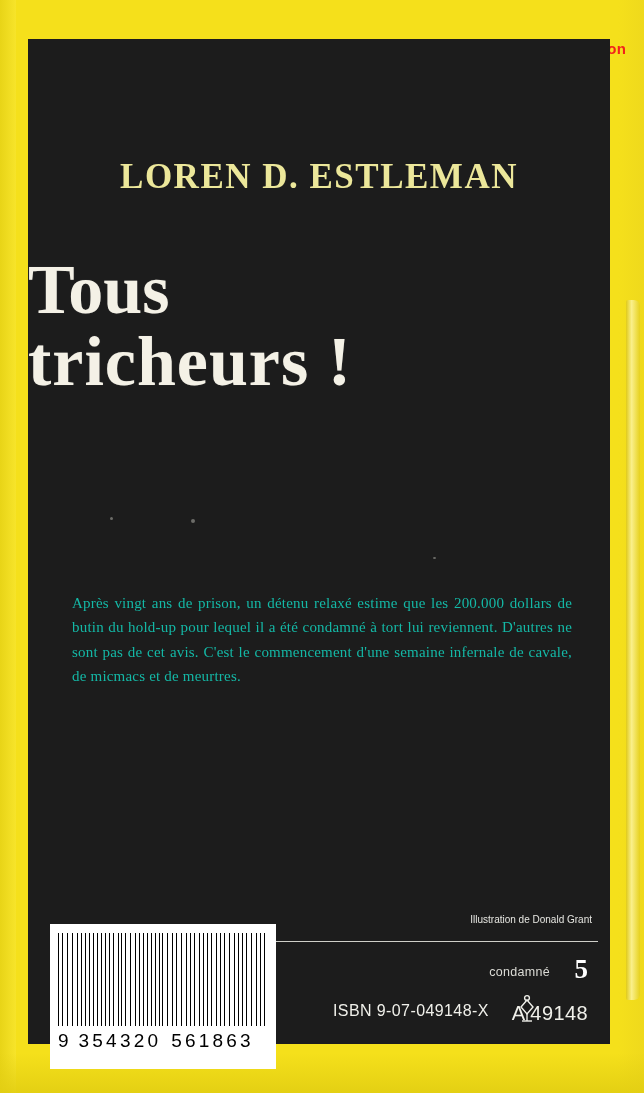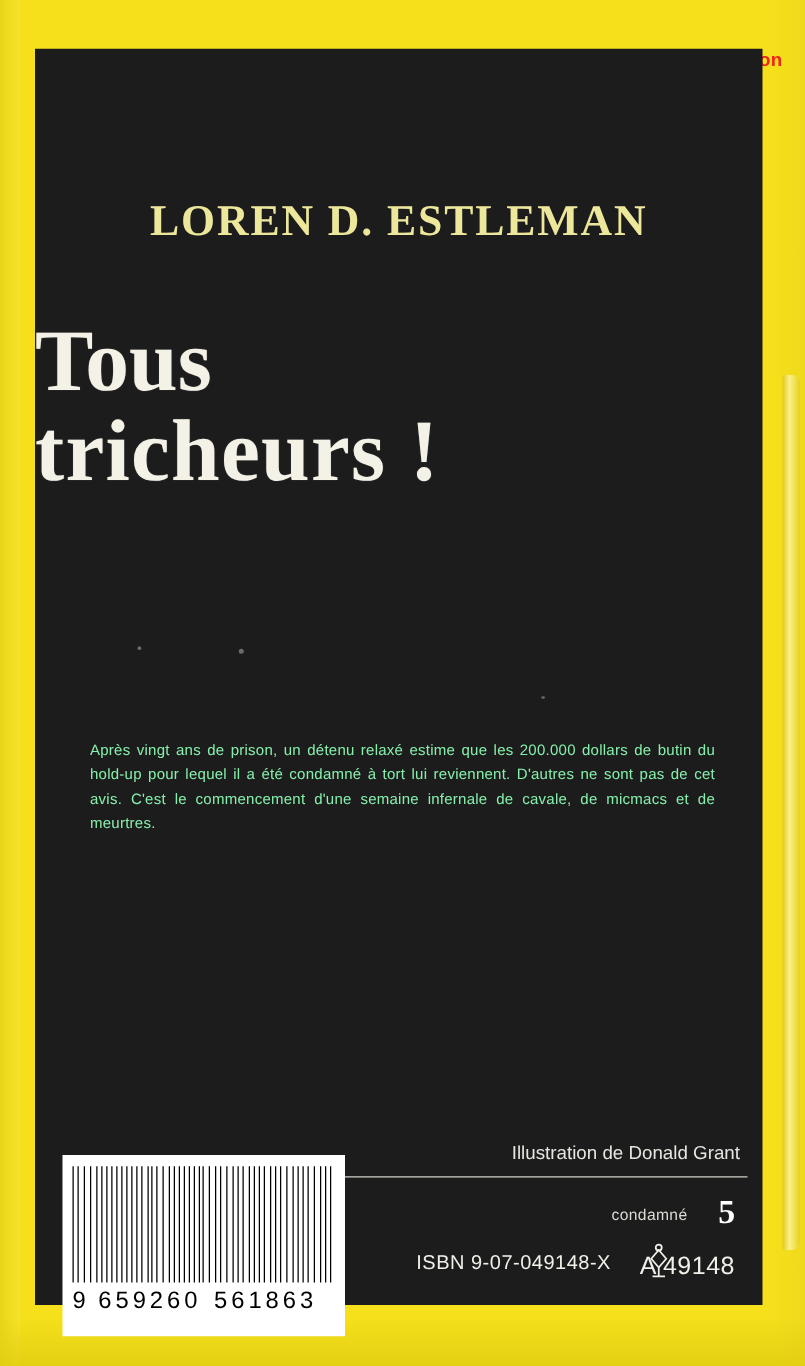--- a/index.html
+++ b/index.html
@@ -108,35 +108,35 @@
   }
   .title .line { display: block; white-space: pre; }
   .title .line3 { letter-spacing: 1px; }
 
   
   .blurb {
     position: absolute;
     left: 44px;
     top: 552px;
     width: 500px;
-    color: #86efac;
-    font-family: Liberation Sans, sans-serif;
-    font-size: 12px;
+    color: #14b8a6;
+    font-family: Liberation Serif, serif;
+    font-size: 15px;
     line-height: 1.62;
     text-align: justify;
     letter-spacing: .2px;
   }
 
   
   .illustration-credit {
     position: absolute;
     right: 18px;
     top: 875px;
     color: #e6e6e1;
-    font-size: 15px;
+    font-size: 10px;
     font-family: "Liberation Sans", sans-serif;
   }
 
   
   .rule {
     position: absolute;
     left: 240px;
     top: 902px;
     width: 330px;
     height: 1px;
@@ -376,19 +376,19 @@
           <i style="width: 2px; background: transparent;"></i>
           <i style="width: 1px;"></i>
           <i style="width: 1px; background: transparent;"></i>
           <i style="width: 1px;"></i>
           <i style="width: 1px; background: transparent;"></i>
           <i style="width: 1px;"></i>
           <i style="width: 1px; background: transparent;"></i>
         </div>
       <div class="barcode-digits">
         <span class="d-first">9</span>
-        <span class="d-left">659260</span>
+        <span class="d-left">354320</span>
         <span class="d-right">561863</span>
       </div>
     </div>
 
   </div>
 </div>
 
 </body></html>

